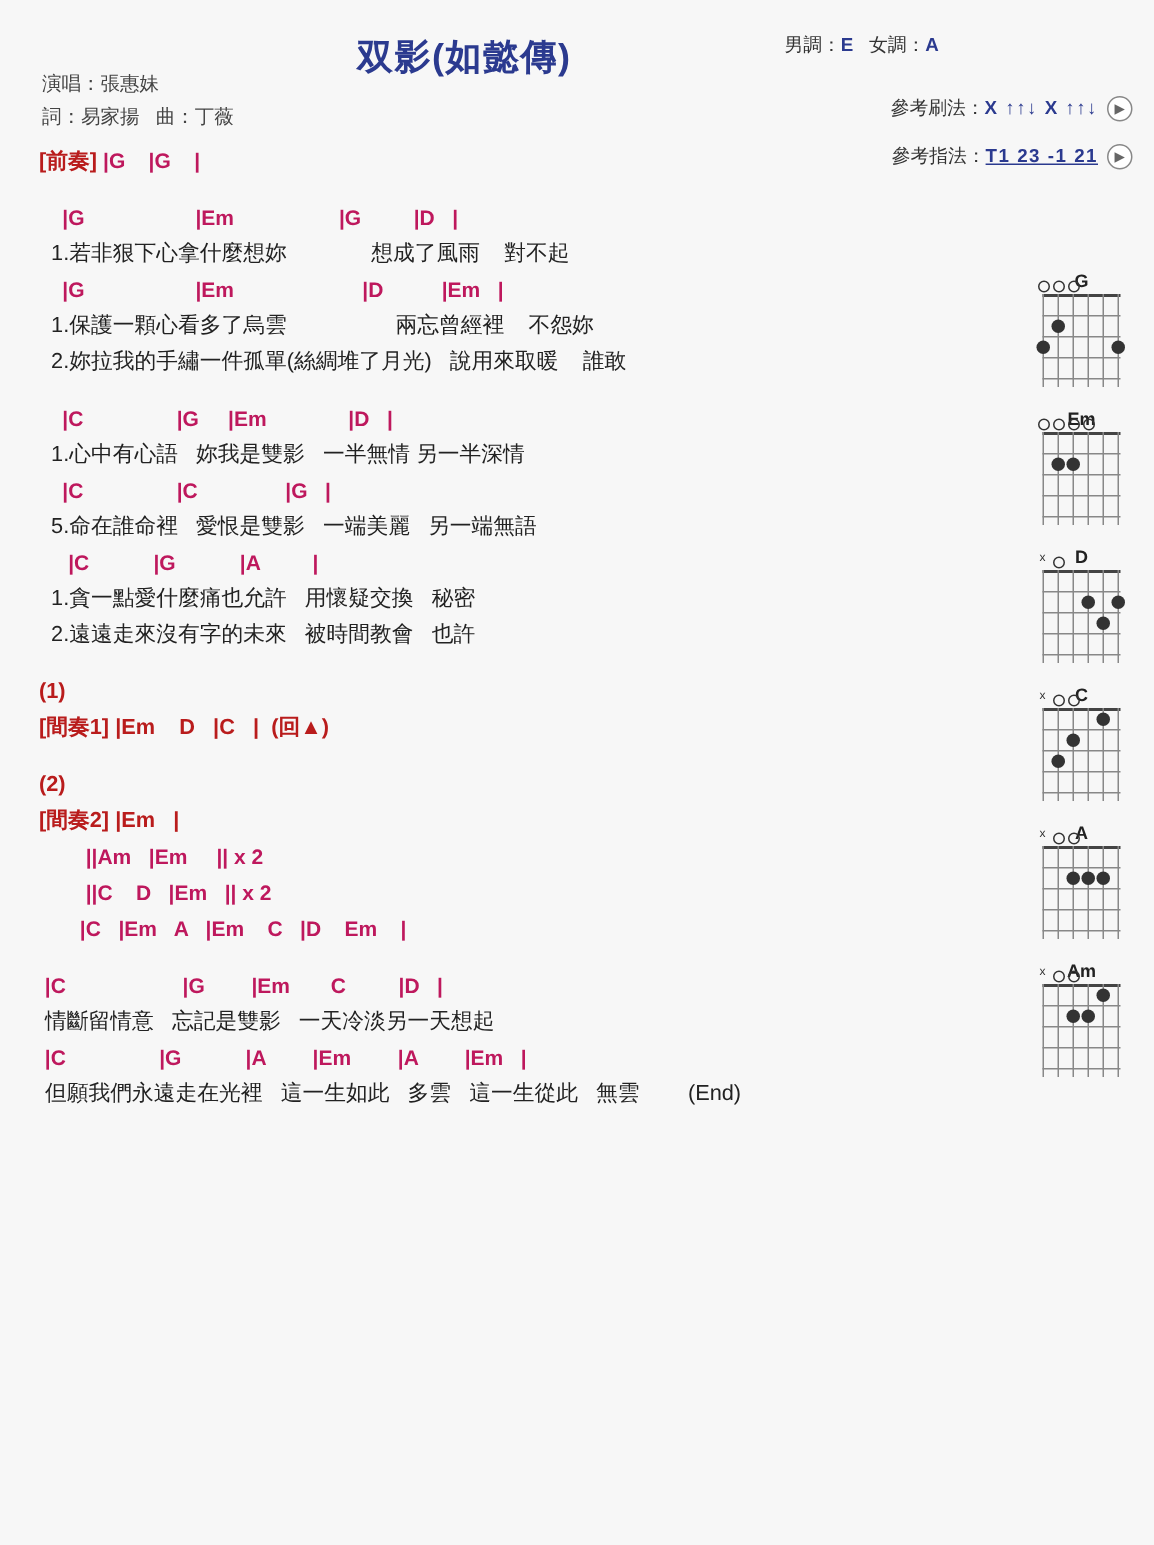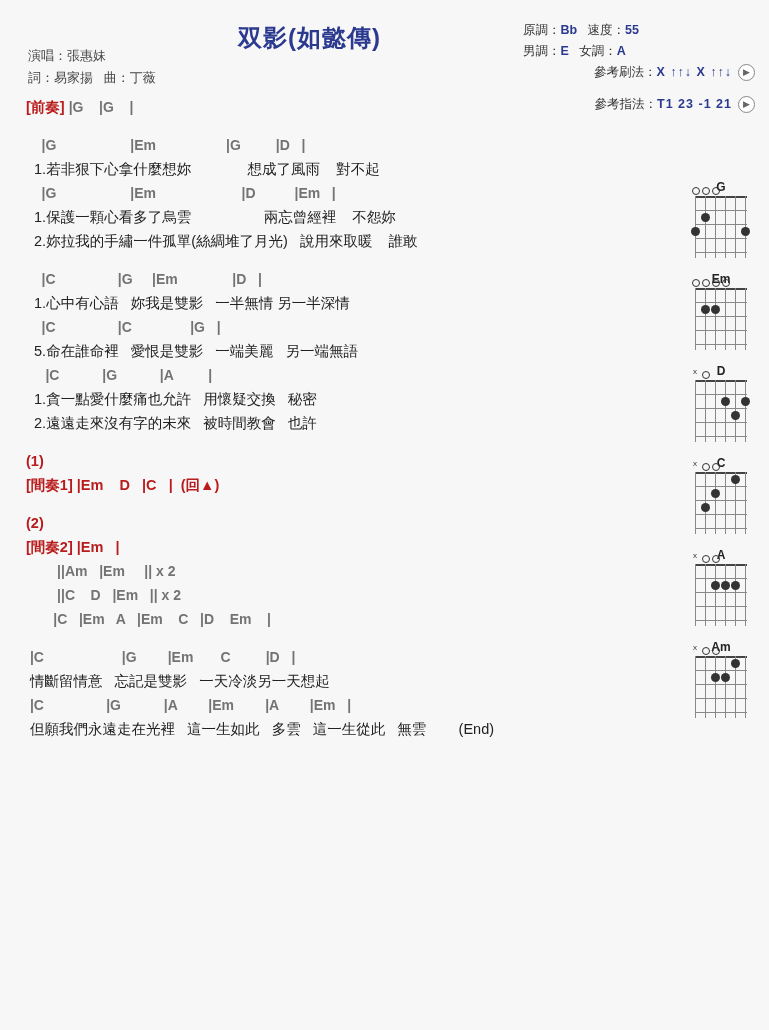--- a/index.html
+++ b/index.html
@@ -70,21 +70,21 @@
     right: 14px;
     top: 96px;
     font-size: 12.5px;
     white-space: nowrap;
   }
   .pattern {
     color: #2b3a8f;
     font-weight: bold;
     letter-spacing: 1px;
   }
-  .u { }
+  .u { text-decoration: underline; }
   .playbtn {
     display: inline-block;
     width: 15px; height: 15px;
     border-radius: 50%;
     border: 1px solid #888;
     color: #666;
     font-size: 9px;
     line-height: 14px;
     text-align: center;
     vertical-align: middle;
@@ -95,21 +95,21 @@
   
   .sheet {
     position: absolute;
     left: 26px;
     top: 96px;
     width: 660px;
     font-size: 14.5px;
     line-height: 23px;
   }
   .line { white-space: pre; height: 24px; }
-  .chordline { color: #737373; font-weight: bold; font-size: 14px; }
+  .chordline { color: #be185d; font-weight: bold; font-size: 14px; }
   .lyric { color: #222; font-size: 14.5px; }
   .sect { color: #b91c1c; font-weight: bold; }
   .spacer { height: 14px; }
 
   
   .diagrams {
     position: absolute;
     right: 18px;
     top: 180px;
     width: 60px;
@@ -168,24 +168,20 @@
     <div>
       <span class="lbl">演唱：</span><span>張惠妹</span>
     </div>
     <div>
       <span class="lbl">詞：</span><span>易家揚</span>
       &nbsp;&nbsp;<span class="lbl">曲：</span><span>丁薇</span>
     </div>
   </div>
 
   <div class="meta-right">
-    <div class="row">
-      <span>原調：</span><span class="keyv">Bb</span>
-      &nbsp;&nbsp;<span>速度：</span><span class="keyv">55</span>
-    </div>
     <div class="row">
       <span>男調：</span><span class="keyv">E</span>
       &nbsp;&nbsp;<span>女調：</span><span class="keyv">A</span>
     </div>
   </div>
 
   <div class="strum-row">
     <span>參考刷法：</span><span class="pattern">X ↑↑↓ X ↑↑↓</span><span class="playbtn">▶</span>
   </div>
 

